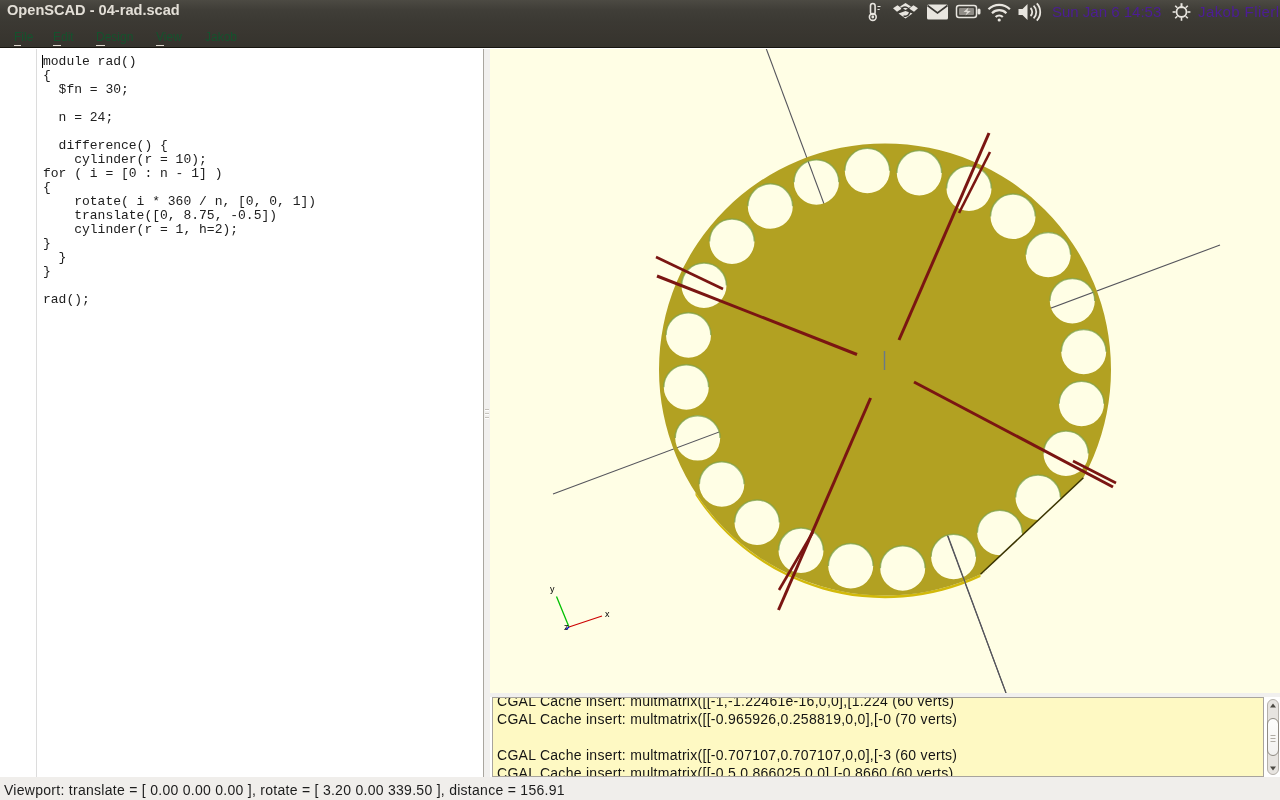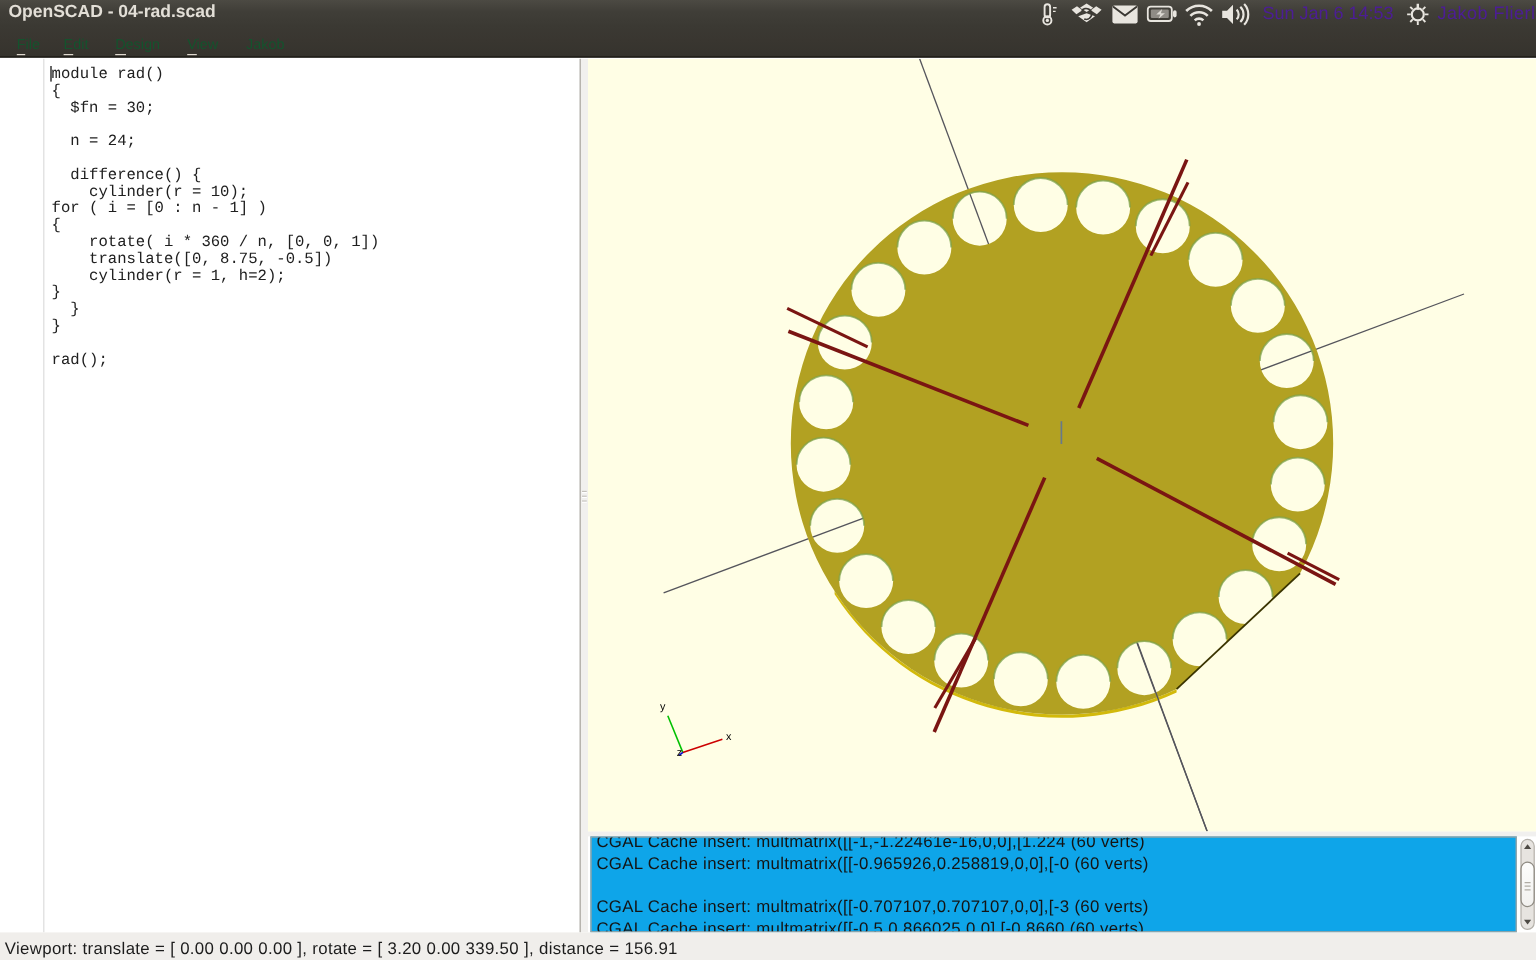--- a/index.html
+++ b/index.html
@@ -13,21 +13,21 @@
 #tray{position:absolute;top:0;left:0;width:1280px;height:24px;color:#e4e0d9;}
 .tt{position:absolute;top:3px;font-size:15px;color:#4c1d95;}
 #editor{position:absolute;left:0;top:49px;width:483px;height:728px;background:#fff;border-left:1px solid #dcdcdc;box-sizing:border-box;margin-left:36px;}
 #code{position:absolute;left:6px;top:6px;margin:0;font-family:"Liberation Mono",monospace;
   font-size:13px;line-height:14px;color:#202020;white-space:pre;}
 #caret{position:absolute;left:5px;top:55px;width:1px;height:13px;background:#000;}
 #vsplit{position:absolute;left:483px;top:49px;width:7px;height:728px;background:#f1f0ee;border-left:1px solid #a9a69f;box-sizing:border-box;}
 .vgrip{position:absolute;left:1px;width:4px;height:1px;background:#fff;border-top:1px solid #c4c1bb;}
 #view3d{position:absolute;left:490px;top:49px;width:790px;height:644px;background:#fffee5;overflow:hidden;}
 #hsplit{position:absolute;left:490px;top:693px;width:790px;height:4px;background:#f1f0ee;}
-#console{position:absolute;left:492px;top:697px;width:772px;height:80px;background:#0ea5e9;
+#console{position:absolute;left:492px;top:697px;width:772px;height:80px;background:#fef9c3;
   border:1px solid #a8a49d;box-sizing:border-box;overflow:hidden;font-size:14px;letter-spacing:.28px;color:#141414;}
 #console div{position:absolute;left:4px;white-space:pre;}
 #sbar{position:absolute;left:1267px;top:699px;width:12px;height:76px;background:#e7e4e0;
   border:1px solid #b4b0a9;border-radius:6px;box-sizing:border-box;}
 #sthumb{position:absolute;left:1267px;top:718px;width:12px;height:38px;background:linear-gradient(#fdfdfc,#f2f1ef);
   border:1px solid #8f8b83;border-radius:6px;box-sizing:border-box;}
 #statusbar{position:absolute;left:0;top:777px;width:1280px;height:23px;background:#f0eeeb;
   font-size:14px;letter-spacing:.28px;color:#1c1c1c;white-space:nowrap;padding-left:42px;}
 #statusbar span{position:absolute;left:4px;top:5px;}
 </style>
@@ -179,21 +179,21 @@
 </div>
 
 <div id="hsplit">
 
 
 
 </div>
 
 <div id="console">
 <div style="top:-5px">CGAL Cache insert: multmatrix([[-1,-1.22461e-16,0,0],[1.224 (60 verts)</div>
-<div style="top:13px">CGAL Cache insert: multmatrix([[-0.965926,0.258819,0,0],[-0 (60 verts)</div>
+<div style="top:13px">CGAL Cache insert: multmatrix([[-0.965926,0.258819,0,0],[-0 (70 verts)</div>
 <div style="top:49px">CGAL Cache insert: multmatrix([[-0.707107,0.707107,0,0],[-3 (60 verts)</div>
 <div style="top:67px">CGAL Cache insert: multmatrix([[-0.5,0.866025,0,0],[-0.8660 (60 verts)</div>
 </div>
 <div id="sbar"></div>
 <svg width="12" height="76" style="position:absolute;left:1267px;top:699px">
 <path d="M3 8.5 L6 4.5 L9 8.5 Z" fill="#4d4a44"></path>
 <path d="M3 67.5 L9 67.5 L6 71.5 Z" fill="#4d4a44"></path>
 </svg>
 <div id="sthumb">
 <svg width="10" height="38">

